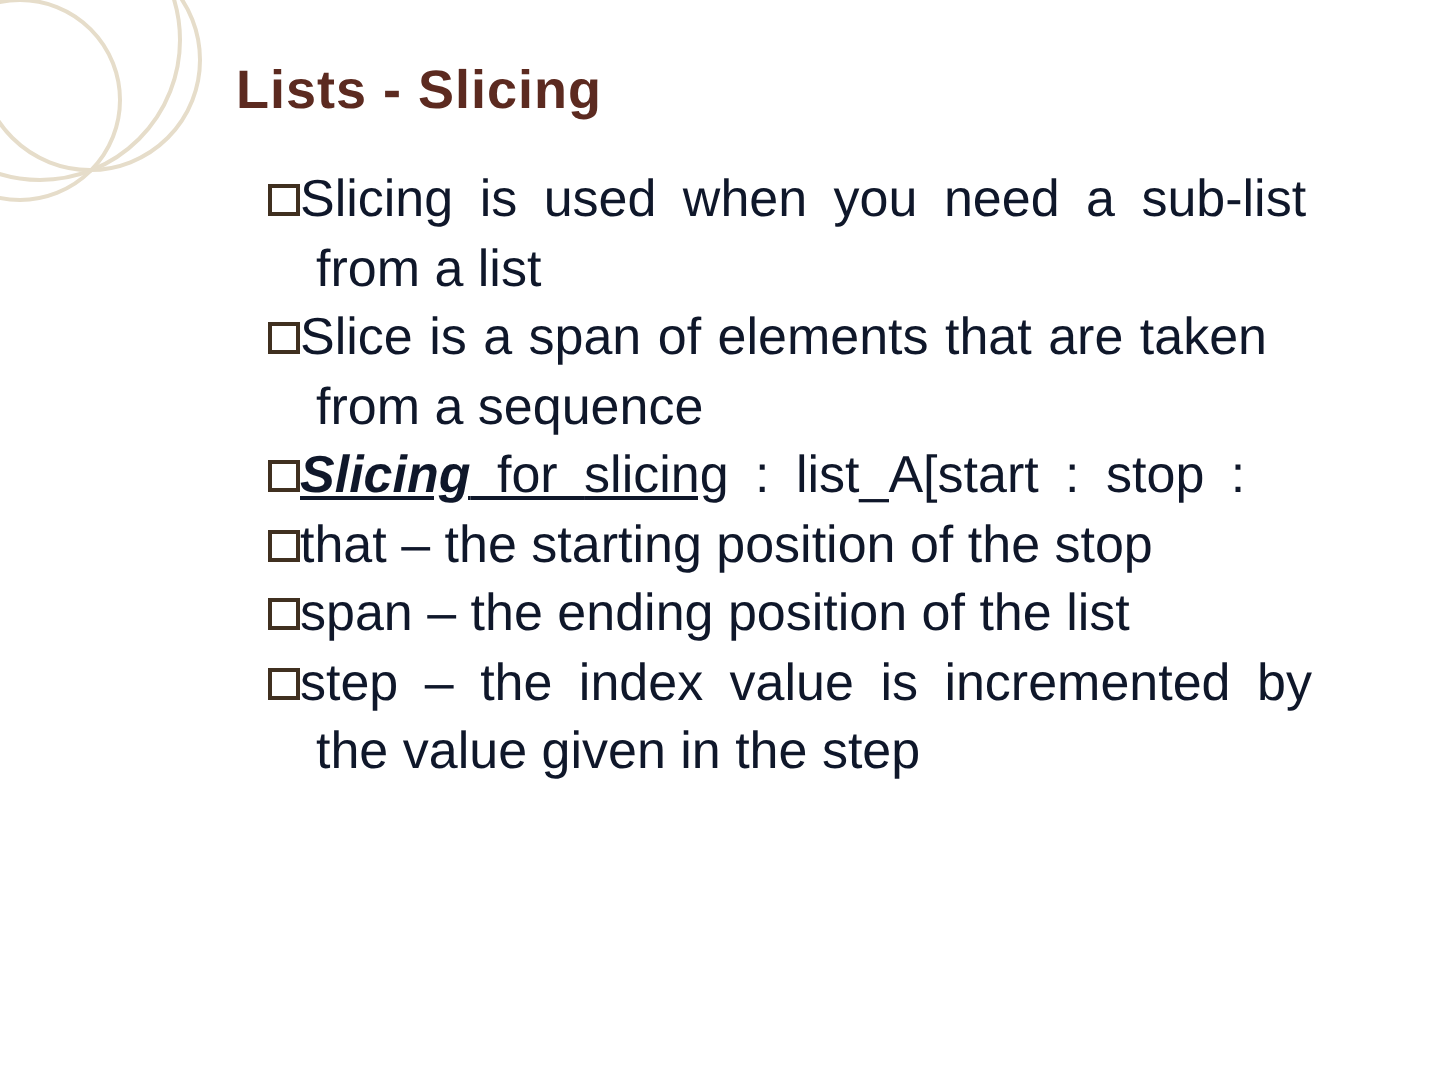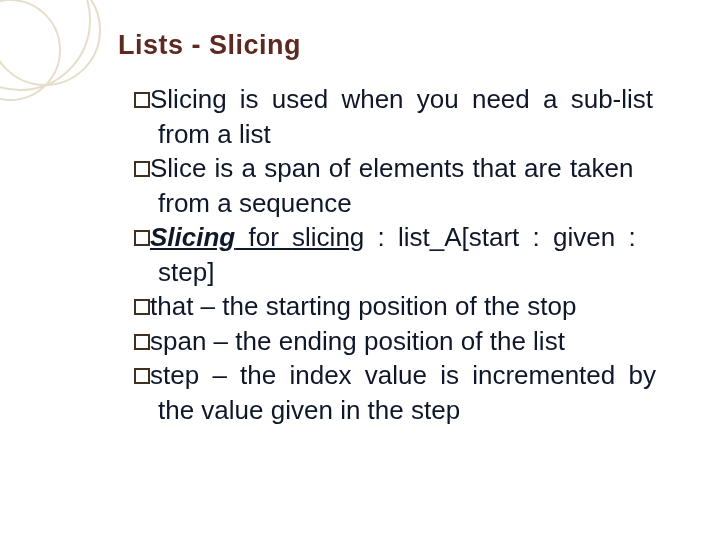--- a/index.html
+++ b/index.html
@@ -87,24 +87,21 @@
     </div>
 
     <div class="bullet-item just" style="word-spacing:1px;">
       <span class="box"></span><span class="lead">Slice</span><span> is a span of elements that are taken</span>
     </div>
     <div class="bullet-item" style="padding-left:24px;">
       <span>from a sequence</span>
     </div>
 
     <div class="bullet-item just" style="word-spacing:6px;">
-      <span class="box"></span><span class="bi u">Slicing</span><span class="u"> for </span><span class="u">slicing</span><span> : list_A[start : given :</span>
-    </div>
-    <div class="bullet-item" style="padding-left:24px;">
-      <span>step]</span>
+      <span class="box"></span><span class="bi u">Slicing</span><span class="u"> for </span><span class="u">slicing</span><span> : list_A[start : stop :</span>
     </div>
 
     <div class="bullet-item">
       <span class="box"></span><span class="lead">that</span><span> – the starting position of the stop</span>
     </div>
 
     <div class="bullet-item">
       <span class="box"></span><span class="lead">span</span><span> – the ending position of the list</span>
     </div>
 

